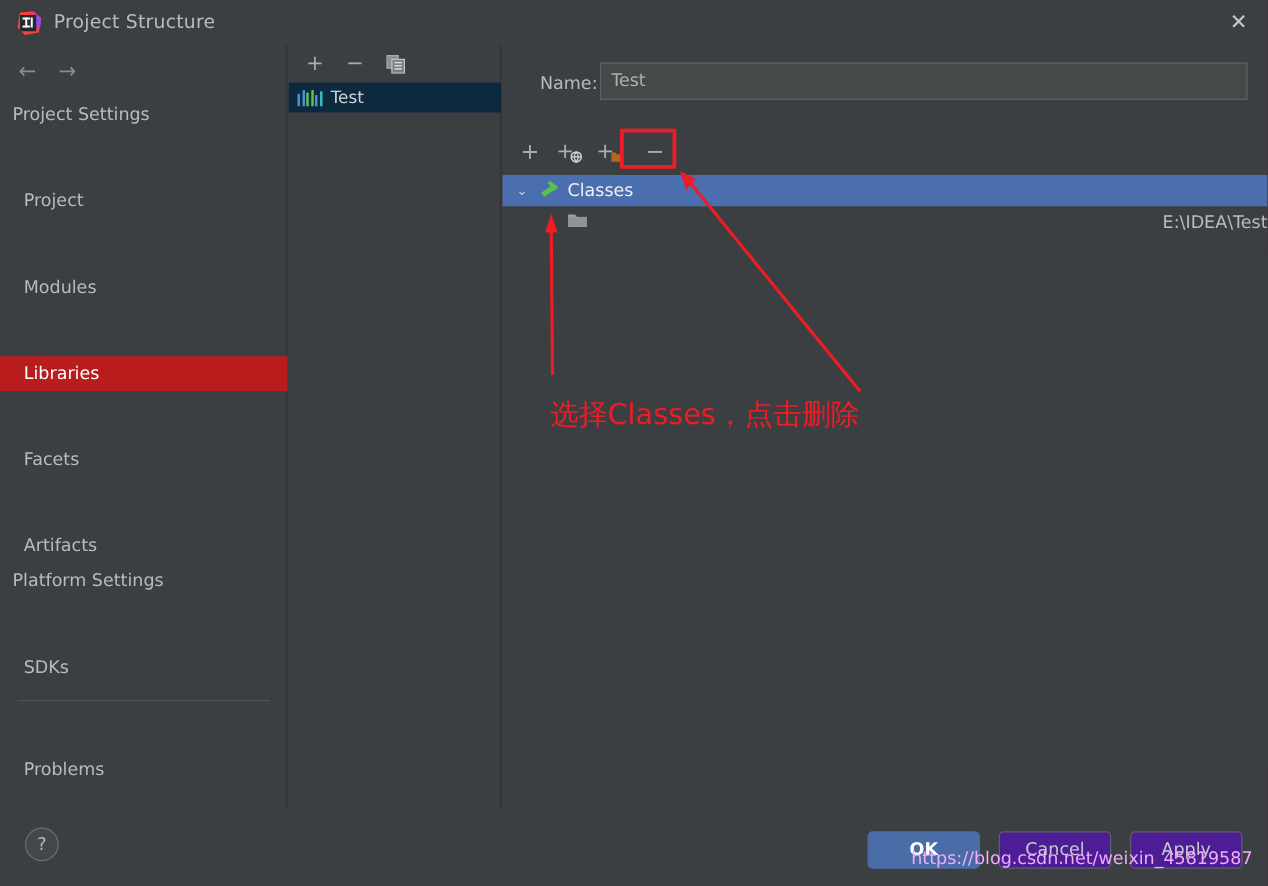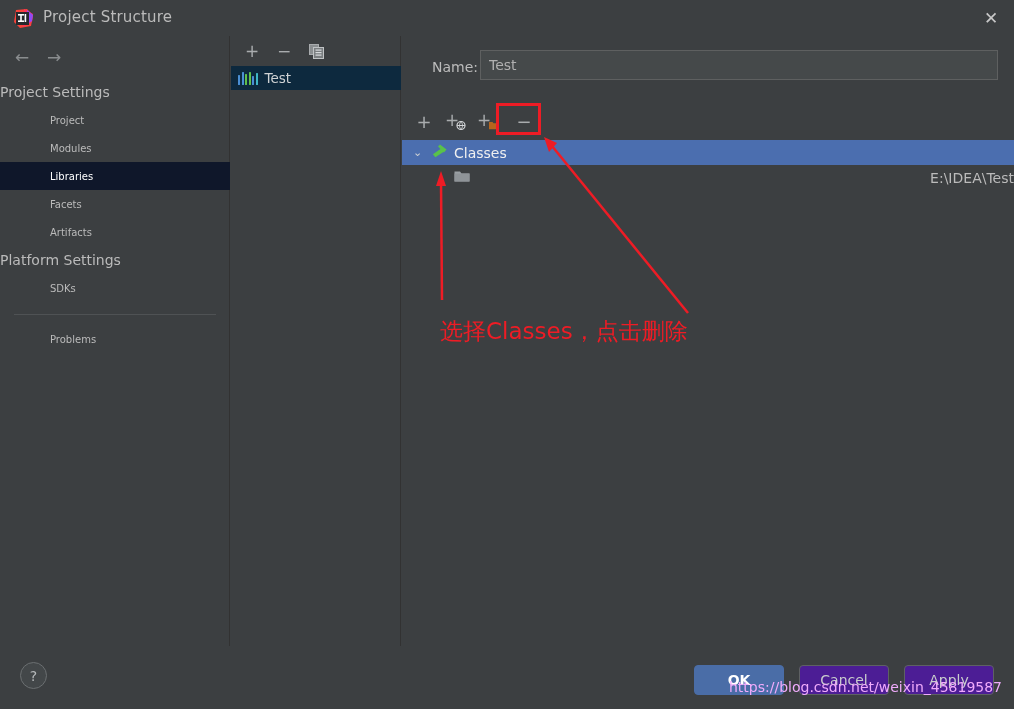--- a/index.html
+++ b/index.html
@@ -37,27 +37,27 @@
     position: absolute; top: 2px; width: 26px; height: 22px;
     display: flex; align-items: center; justify-content: center;
     color: #8a8d8f; font-size: 17px; cursor: pointer;
   }
   .nav-back { left: 9px; }
   .nav-fwd  { left: 41px; }
 
   .nav-list { position: absolute; left: 0; top: 42px; width: 230px; }
   .nav-group {
     height: 28px; display: flex; align-items: center;
-    padding-left: 0; font-size: 14px; color: #bbbbbb;
+    padding-left: 10px; font-size: 14px; color: #bbbbbb;
   }
   .nav-item {
     height: 28px; display: flex; align-items: center;
-    padding-left: 50px; font-size: 10px; color: #bbbbbb; cursor: pointer;
-  }
-  .nav-item.selected { background: #0f172a; color: #ffffff; }
+    padding-left: 19px; font-size: 14px; color: #bbbbbb; cursor: pointer; margin-top: 41px;
+  }
+  .nav-item.selected { background: #b91c1c; color: #ffffff; }
   .nav-sep {
     margin: 12px 14px 10px 14px; height: 1px; background: #4f5254;
   }
 
   
   .midpanel {
     position: absolute; left: 231px; top: 36px; width: 170px; height: 610px;
     background: #3c3f41; border-right: 1px solid #323232;
   }
   .mid-toolbar {

